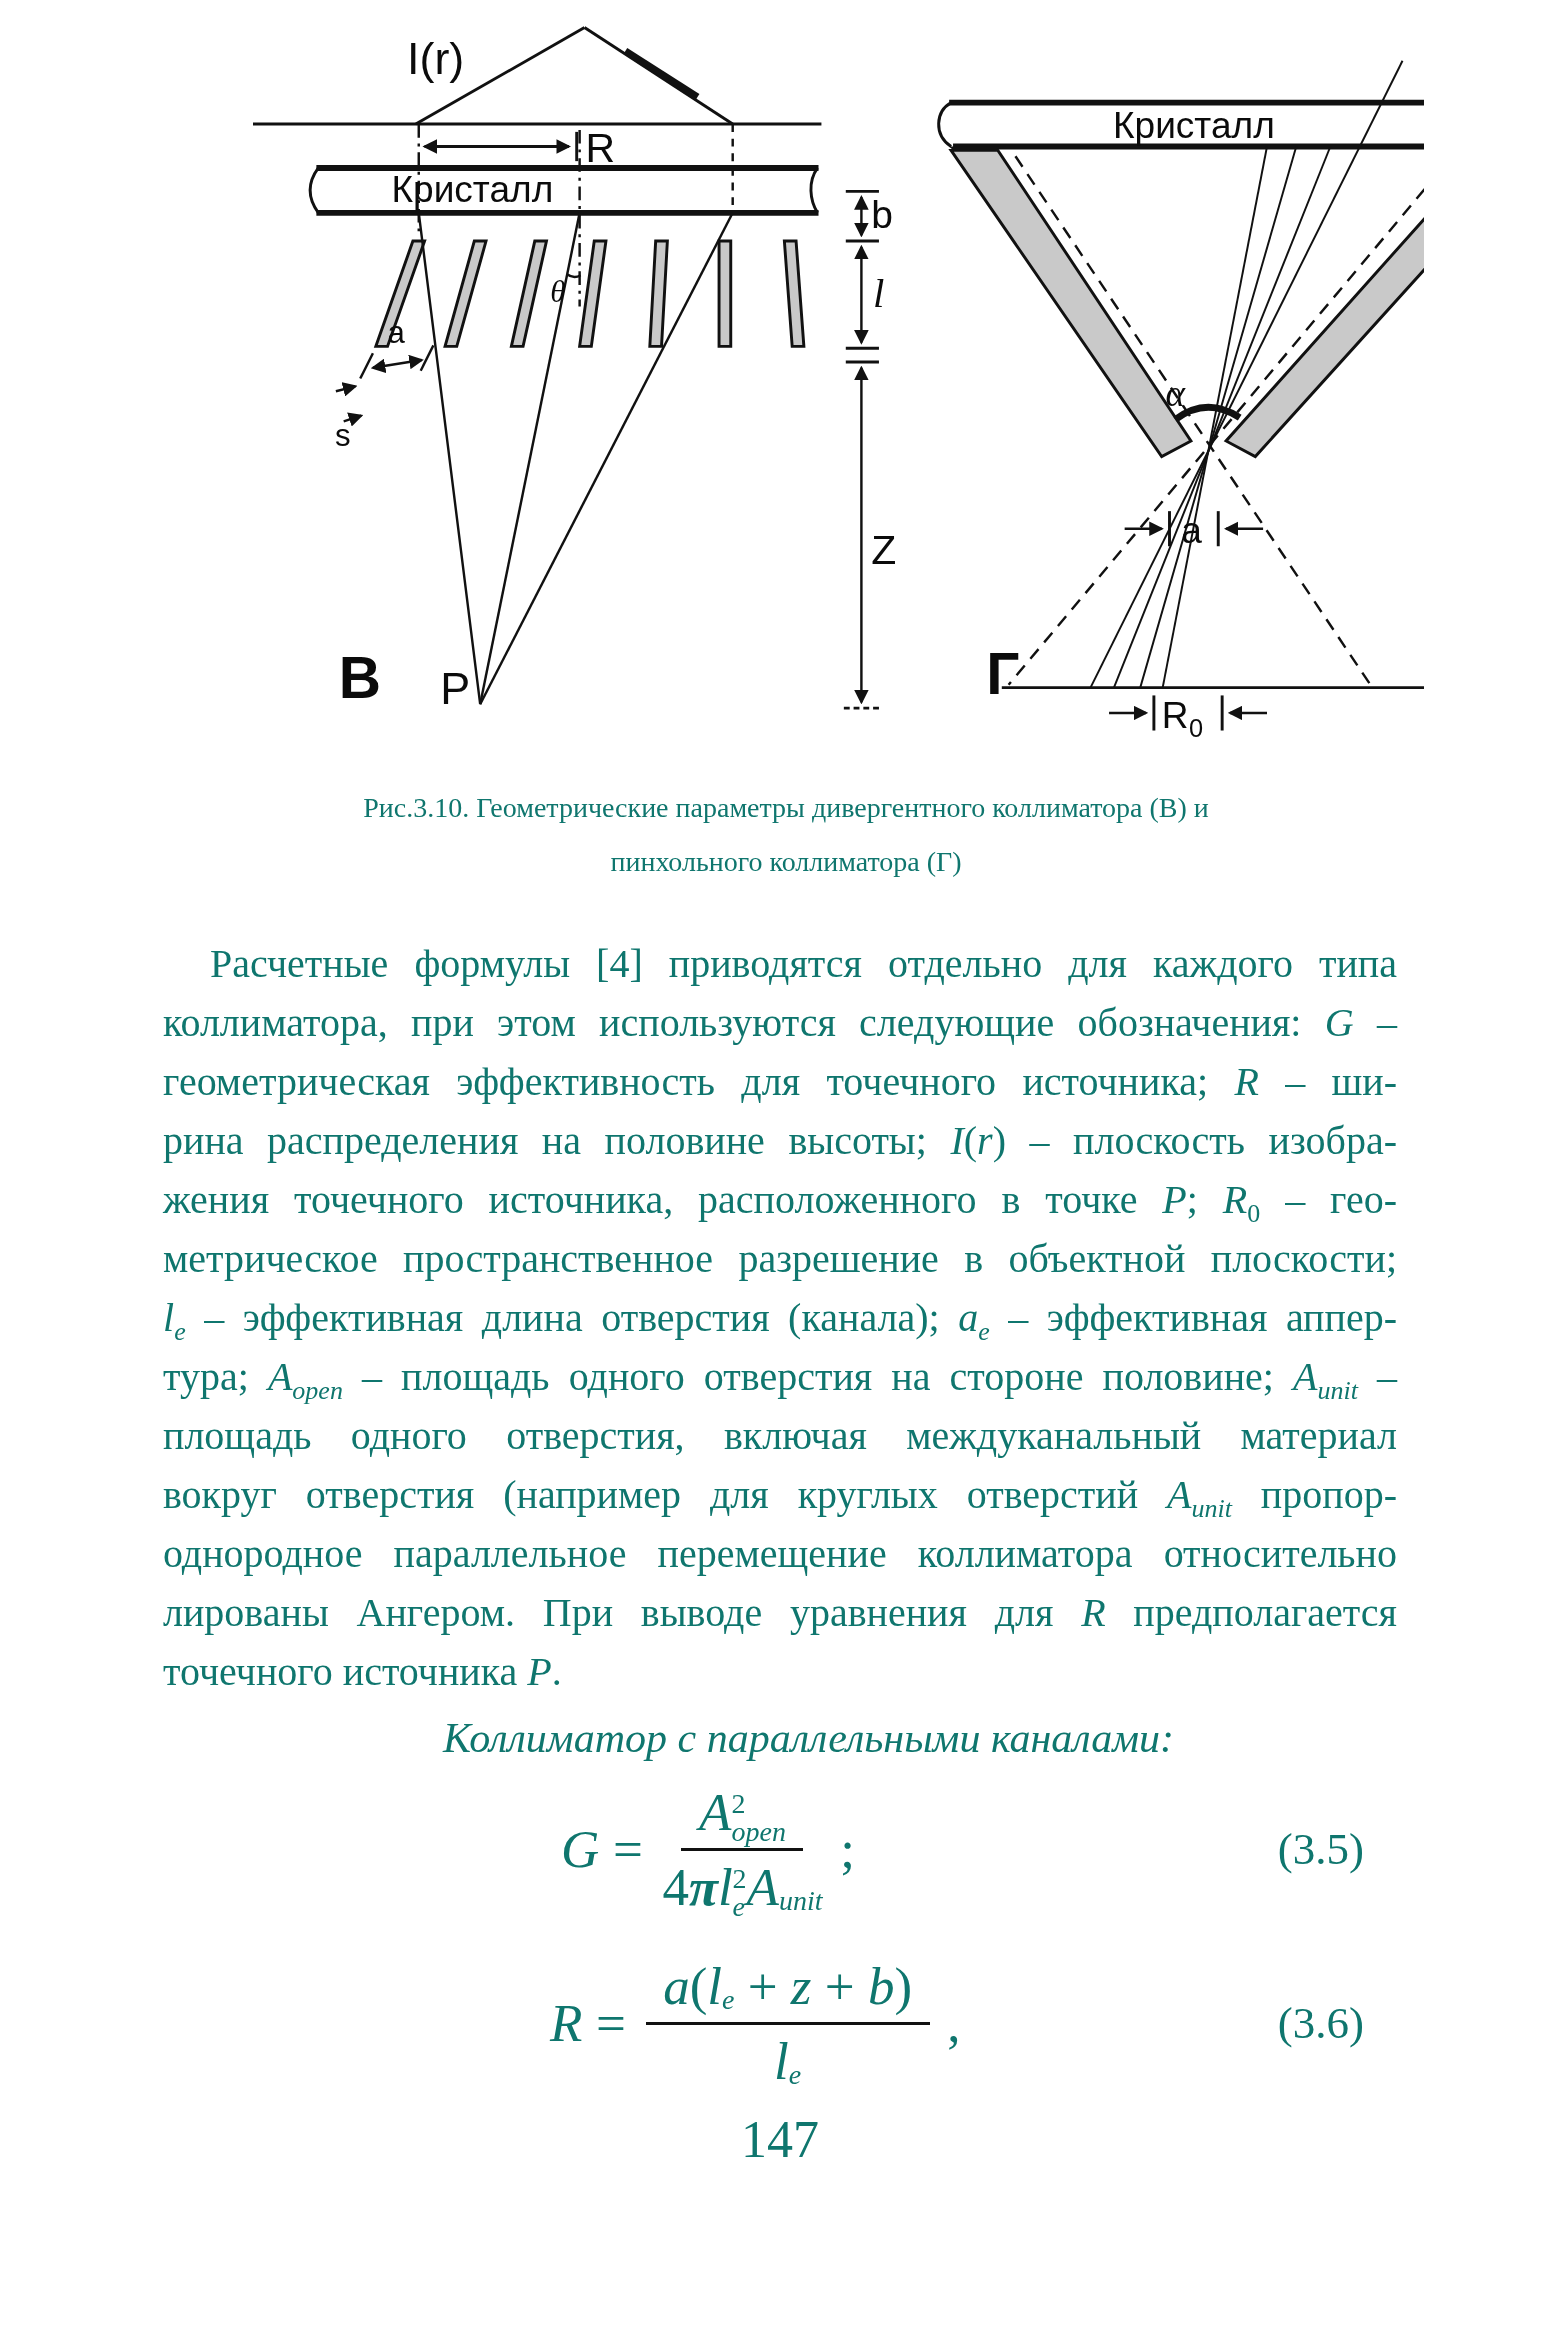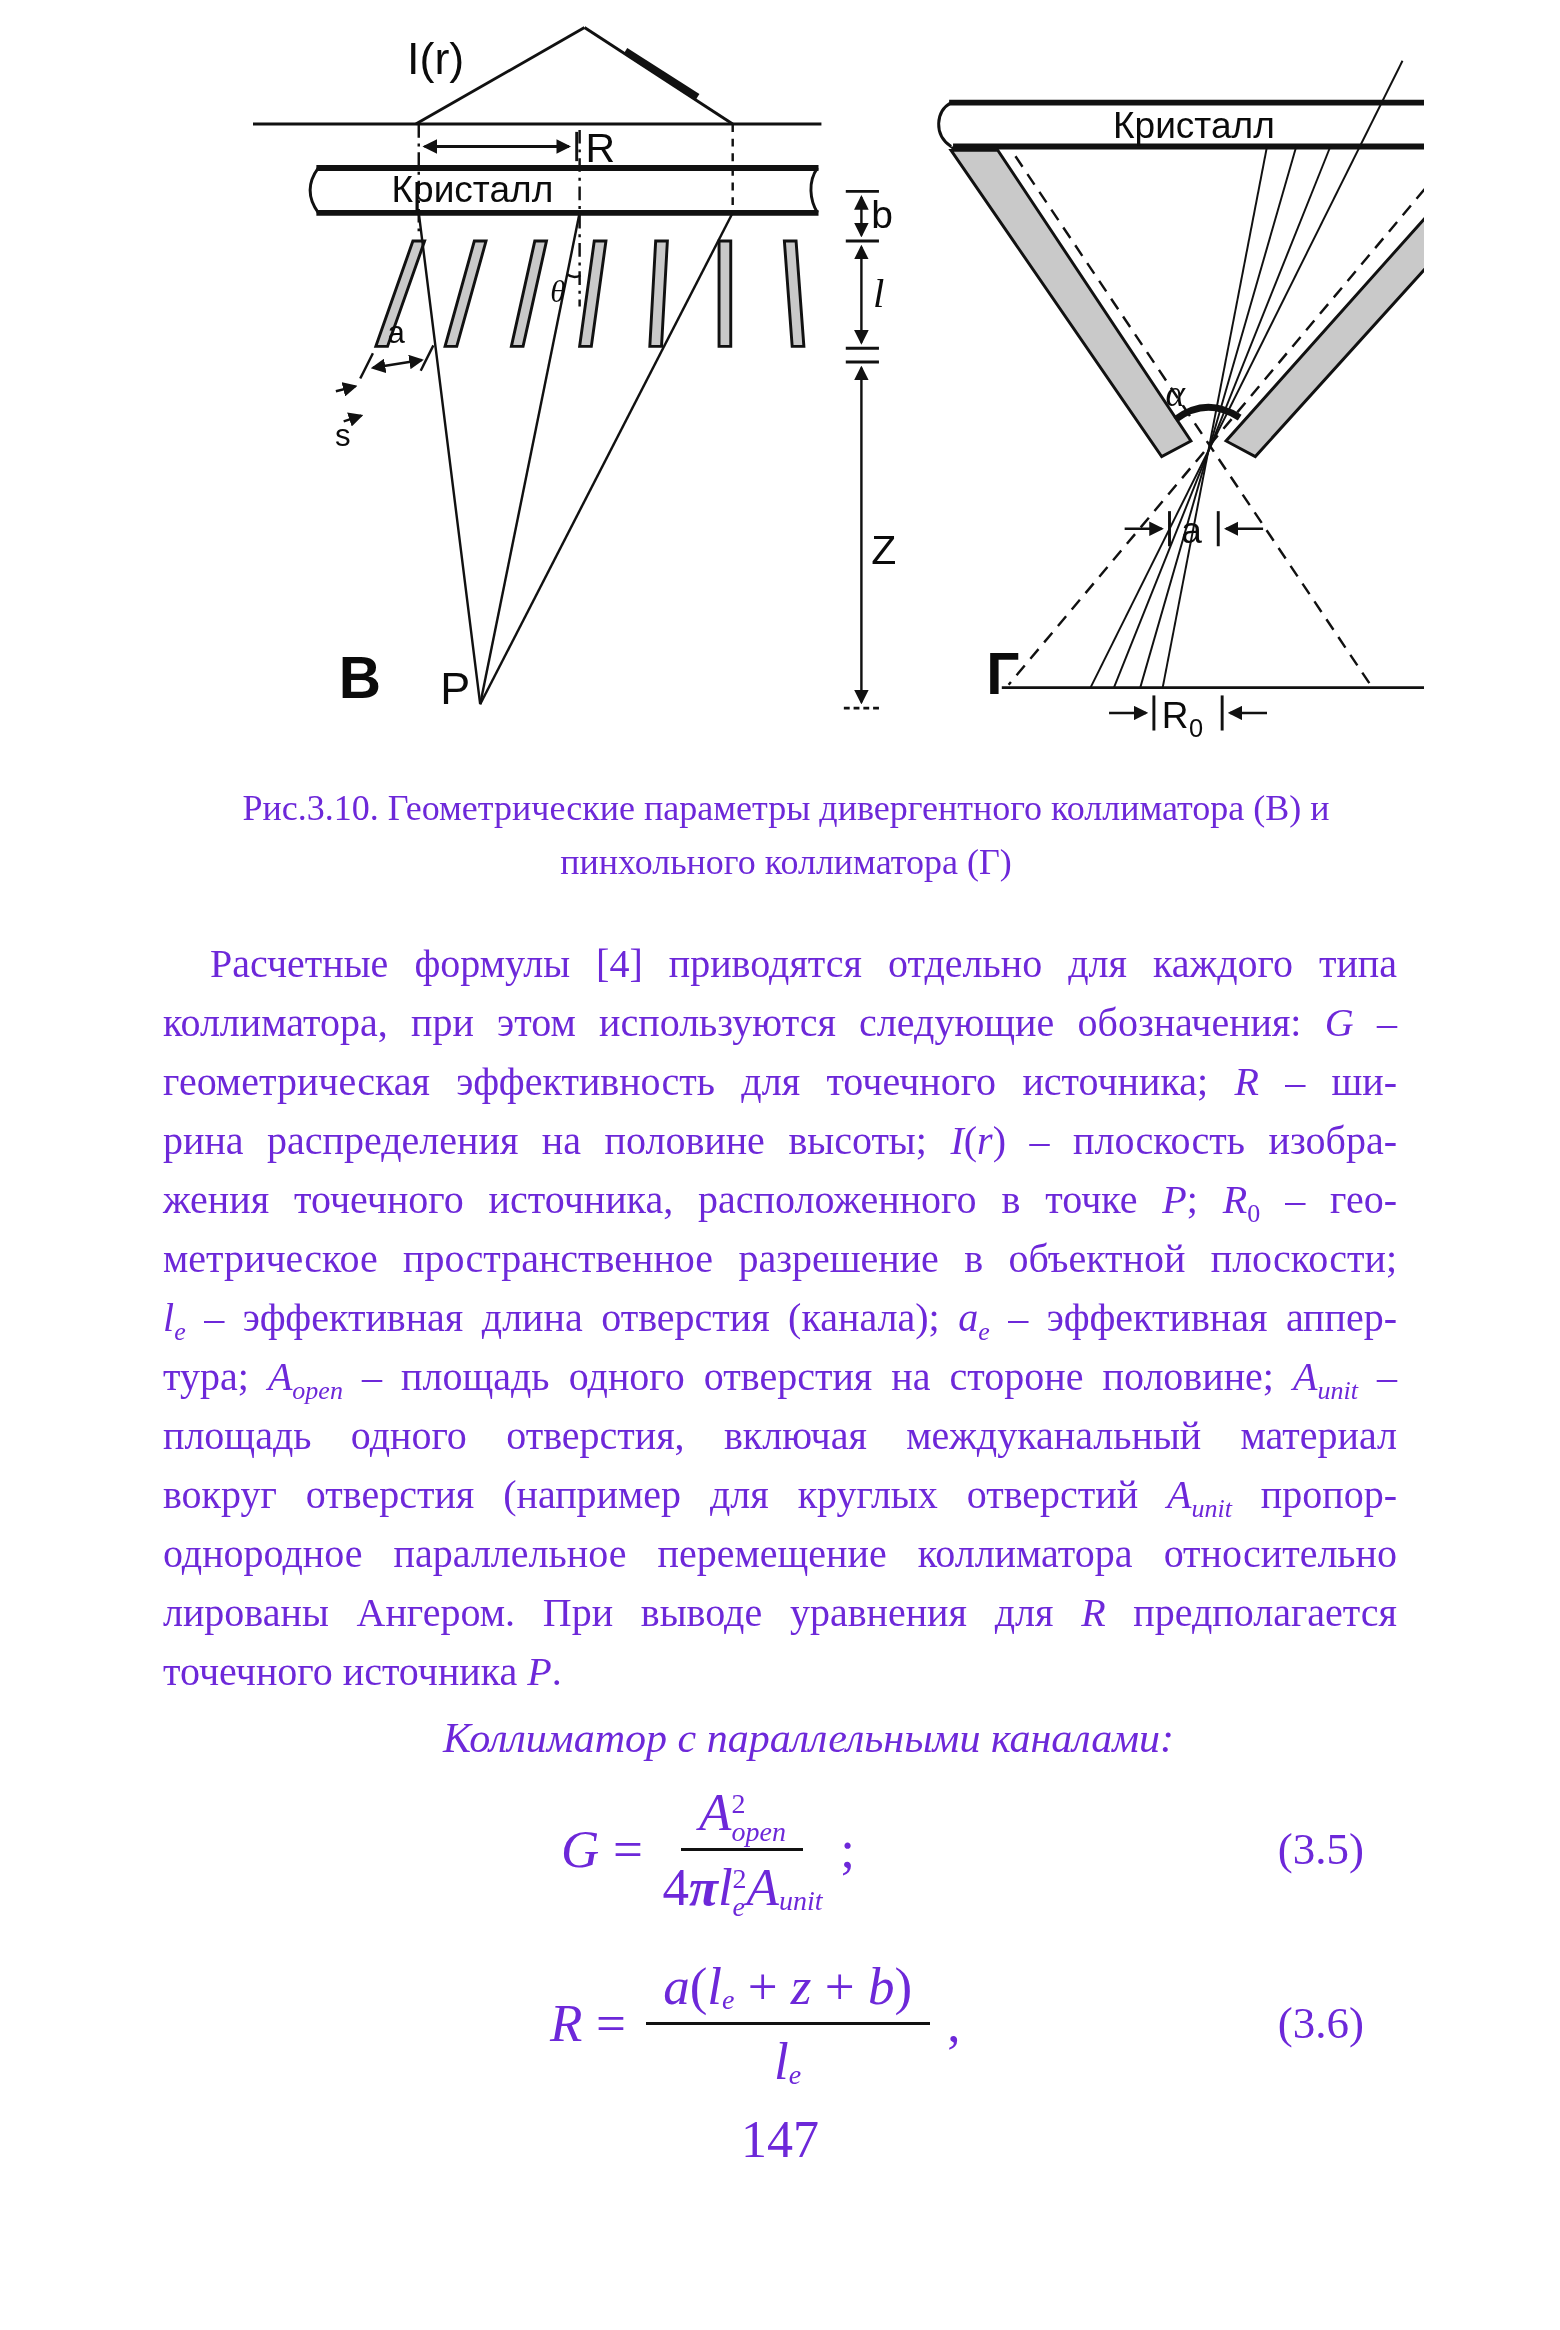--- a/index.html
+++ b/index.html
@@ -2,33 +2,33 @@
 <html><head>
 <meta charset="utf-8">
 <style>
   html,body{margin:0;padding:0;background:#ffffff;}
   .page{
     position:relative;
     width:1288px;
     height:2331px;
     margin:0 auto;
     background:#ffffff;
-    color:#6d28d9;
+    color:#0f766e;
     font-family:"Liberation Serif", serif;
     overflow:hidden;
   }
   .figure-wrap{width:1560px;height:761px;}
   svg{display:block;}
   svg text{fill:#0b0b0b;}
   .sans{font-family:"Liberation Sans", sans-serif;}
   .ital{font-style:italic;}
   .caption{
     margin-top:19.5px;
     text-align:center;
-    font-size:36px;
+    font-size:28px;
     line-height:54px;
     margin-left:12px;
   }
   .body-text{
     margin-top:45px;
     padding:0 27px;
     font-size:40px;
     line-height:59px;
   }
   .tline{

